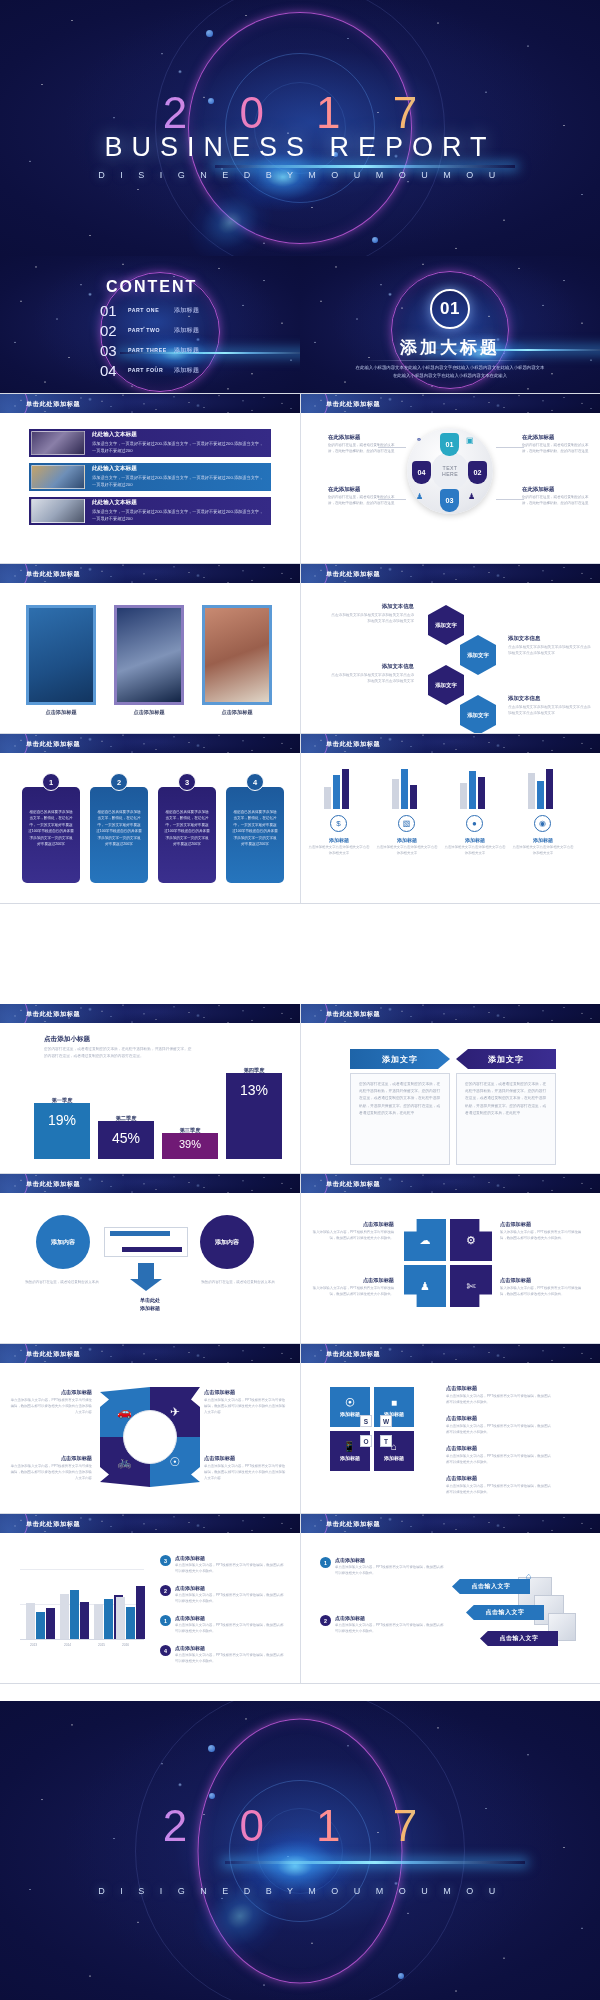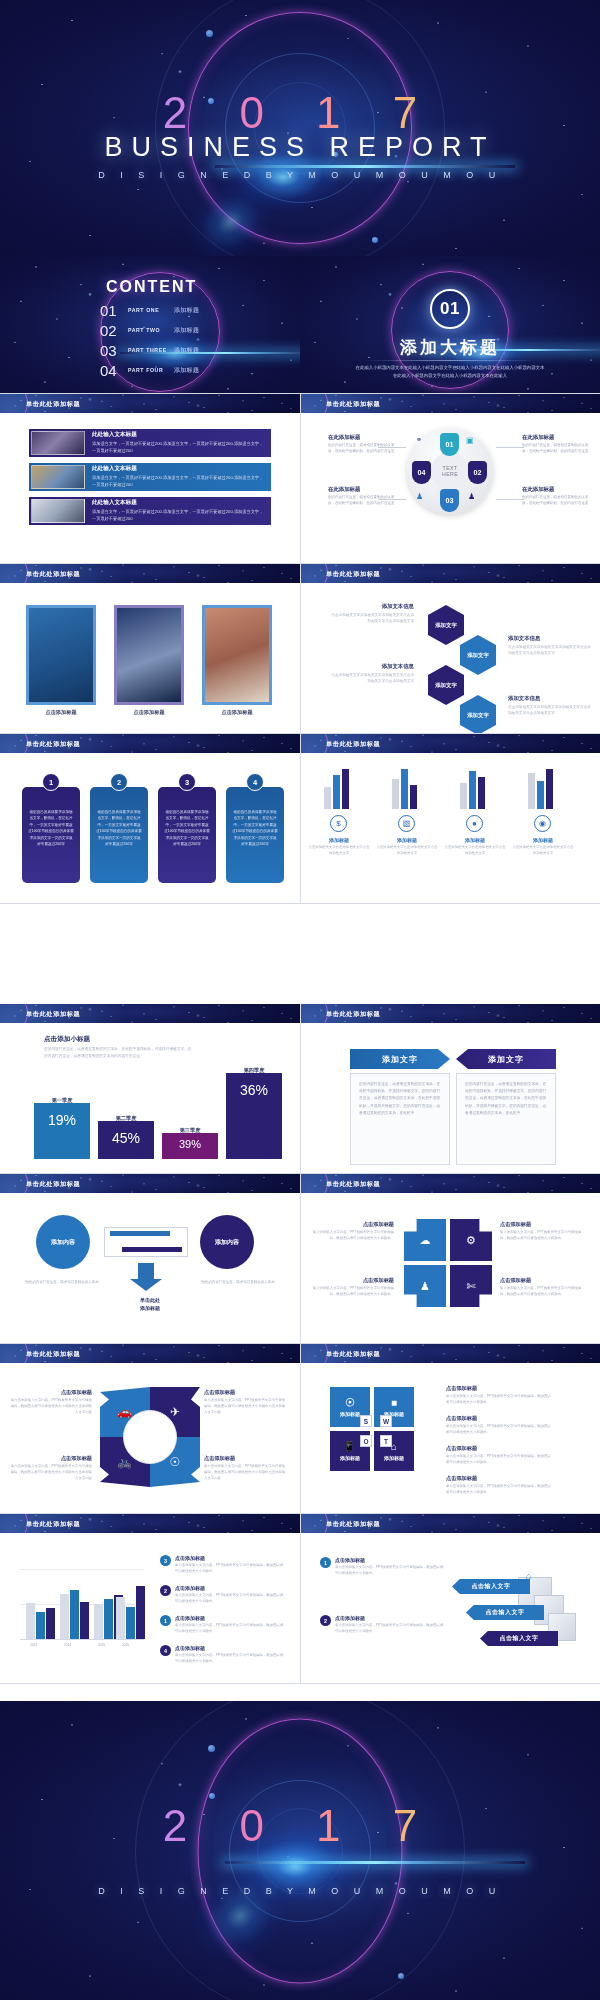--- a/index.html
+++ b/index.html
@@ -528,21 +528,21 @@
         <span>45%</span>
       </div>
 
       <div class="bigcap" style="left:162px;top:104px;width:56px;">第三季度</div>
       <div class="bigbar" style="left:162px;width:56px;height:26px;background:#701a75;">
         <span style="font-size:11px;margin-top:5px;">39%</span>
       </div>
 
       <div class="bigcap" style="left:226px;top:44px;width:56px;">第四季度</div>
       <div class="bigbar" style="left:226px;width:56px;height:86px;background:#2b1f72;">
-        <span>36%</span>
+        <span>13%</span>
       </div>
     </div>
   </div>
 
   <div class="slide" style="left:300px;top:1004px;">
     <div class="slide-bar">
       <div class="stars"></div>
         <div class="slide-bar-arc"></div>
       <div class="slide-bar-title">单击此处添加标题</div>
     </div>

